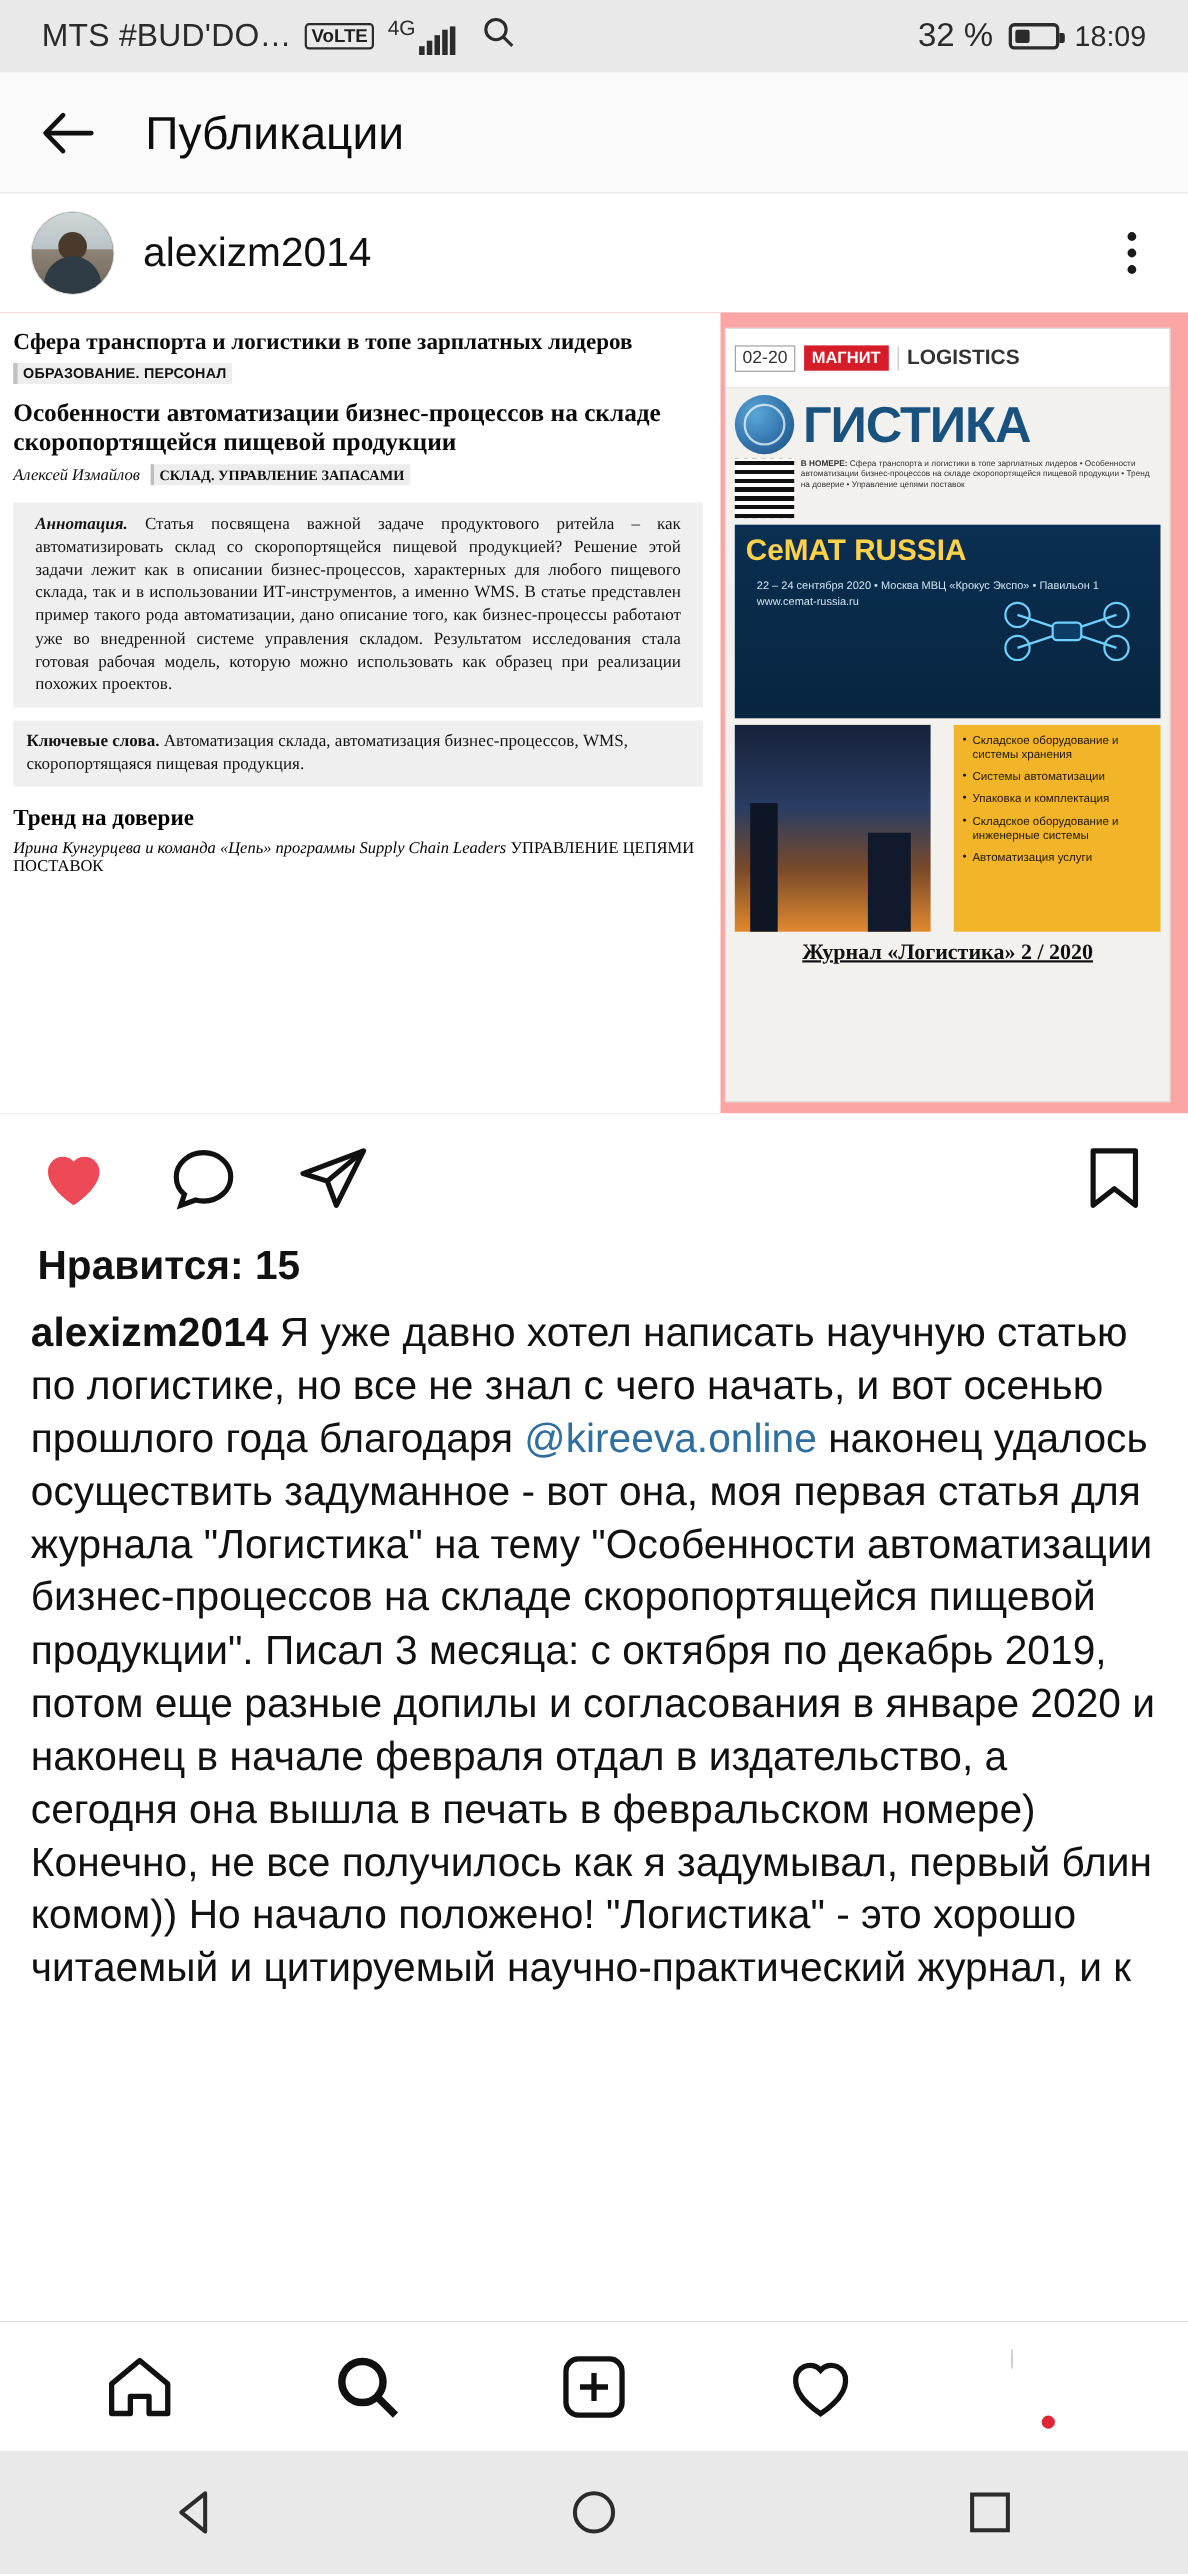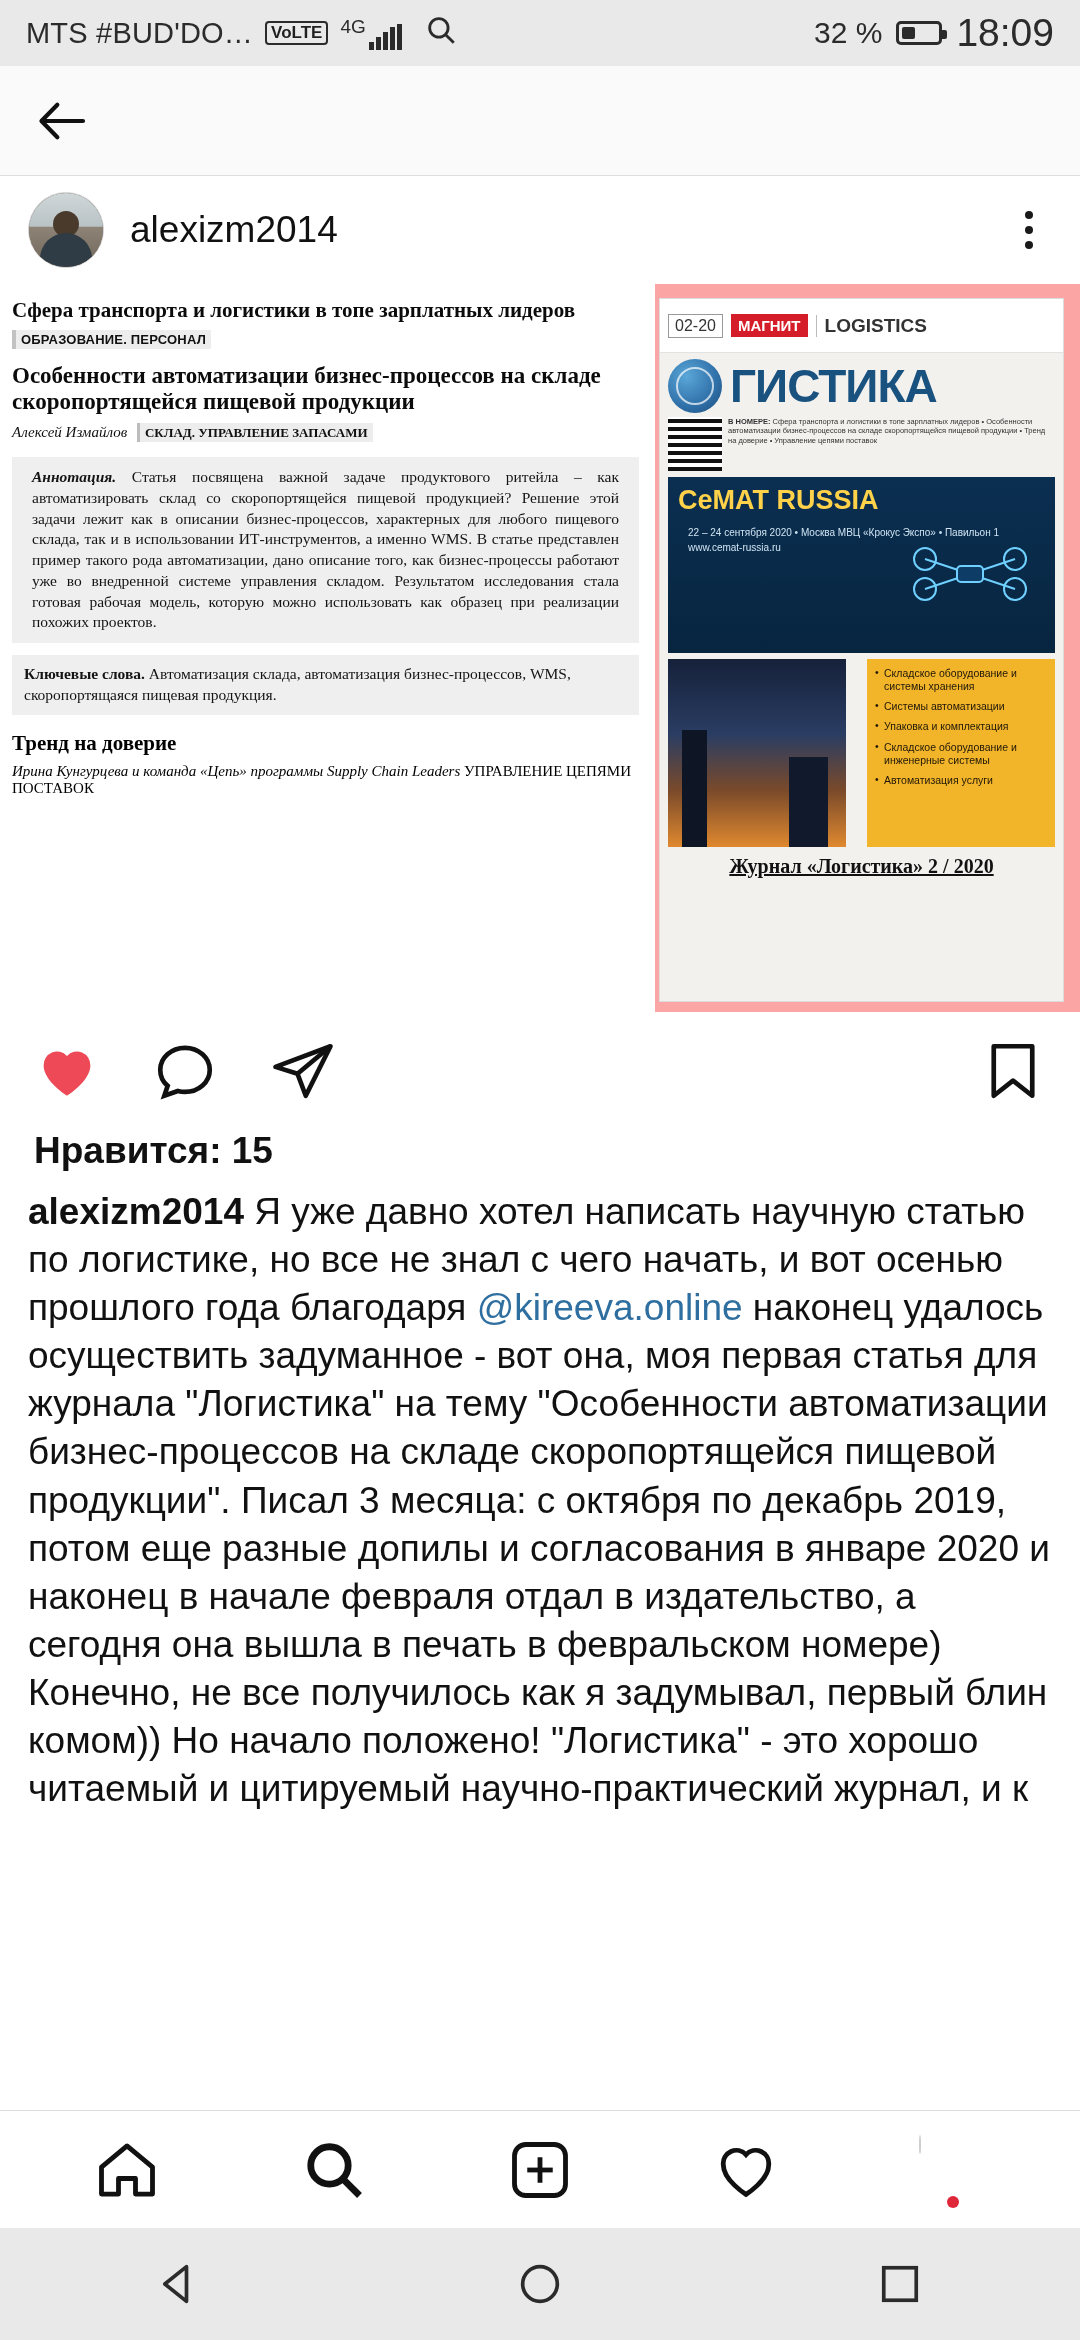--- a/index.html
+++ b/index.html
@@ -6,21 +6,21 @@
   html, body {
     width: 1080px; height: 2340px;
     background: #ffffff;
     font-family: "Liberation Sans", sans-serif;
     overflow: hidden;
   }
 
   
   .statusbar {
     height: 66px; background: #e9e9e9; color: #2b2b2b;
-    display: flex; align-items: center; padding: 0 26px;
+    display: flex; align-items: center; padding: 0 38px;
     font-size: 30px;
   }
   .sb-left { display: flex; align-items: center; gap: 12px; flex: 0 0 auto; }
   .sb-carrier { font-size: 29px; letter-spacing: .2px; }
   .volte {
     border: 2px solid #2b2b2b; border-radius: 4px;
     font-size: 17px; font-weight: bold; padding: 1px 4px; line-height: 1.05;
     color: #1f1f1f;
   }
   .sig-wrap { display: flex; align-items: flex-end; gap: 3px; }
@@ -37,21 +37,21 @@
   .sb-right { display: flex; align-items: center; gap: 14px; }
   .batt {
     width: 46px; height: 24px; border: 3px solid #2b2b2b; border-radius: 5px;
     position: relative; display: inline-block;
   }
   .batt::after {
     content: ""; position: absolute; right: -8px; top: 6px;
     width: 5px; height: 9px; background: #2b2b2b; border-radius: 0 2px 2px 0;
   }
   .batt span { position: absolute; left: 3px; top: 3px; bottom: 3px; width: 32%; background: #2b2b2b; border-radius: 2px; }
-  .clock { font-size: 39px; }
+  .clock { font-size: 26px; }
 
   
   .appbar {
     height: 110px; background: #fafafa; border-bottom: 1px solid #dedede;
     display: flex; align-items: center; padding: 0 34px; gap: 42px;
   }
   .appbar .title { font-size: 42px; color: #0d0d0d; font-weight: 500; }
   .back-arrow { width: 56px; height: 56px; display: block; }
 
   
@@ -210,20 +210,21 @@
   </div>
 </div>
 
 <div class="appbar">
   <span>
     <svg class="back-arrow" viewBox="0 0 24 24" fill="none" stroke="#111" stroke-width="1.8" stroke-linecap="round" stroke-linejoin="round">
       <line x1="21" y1="12" x2="3.5" y2="12"></line>
         <polyline points="10,5 3.2,12 10,19"></polyline>
     </svg>
   </span>
+  <span class="title">Публикации</span>
 </div>
 
 <div class="post-head">
   <div class="avatar">
     <span class="sky"></span>
       <span class="head"></span>
       <span class="body"></span>
   </div>
   <span class="username">alexizm2014</span>
   <span class="dots">

